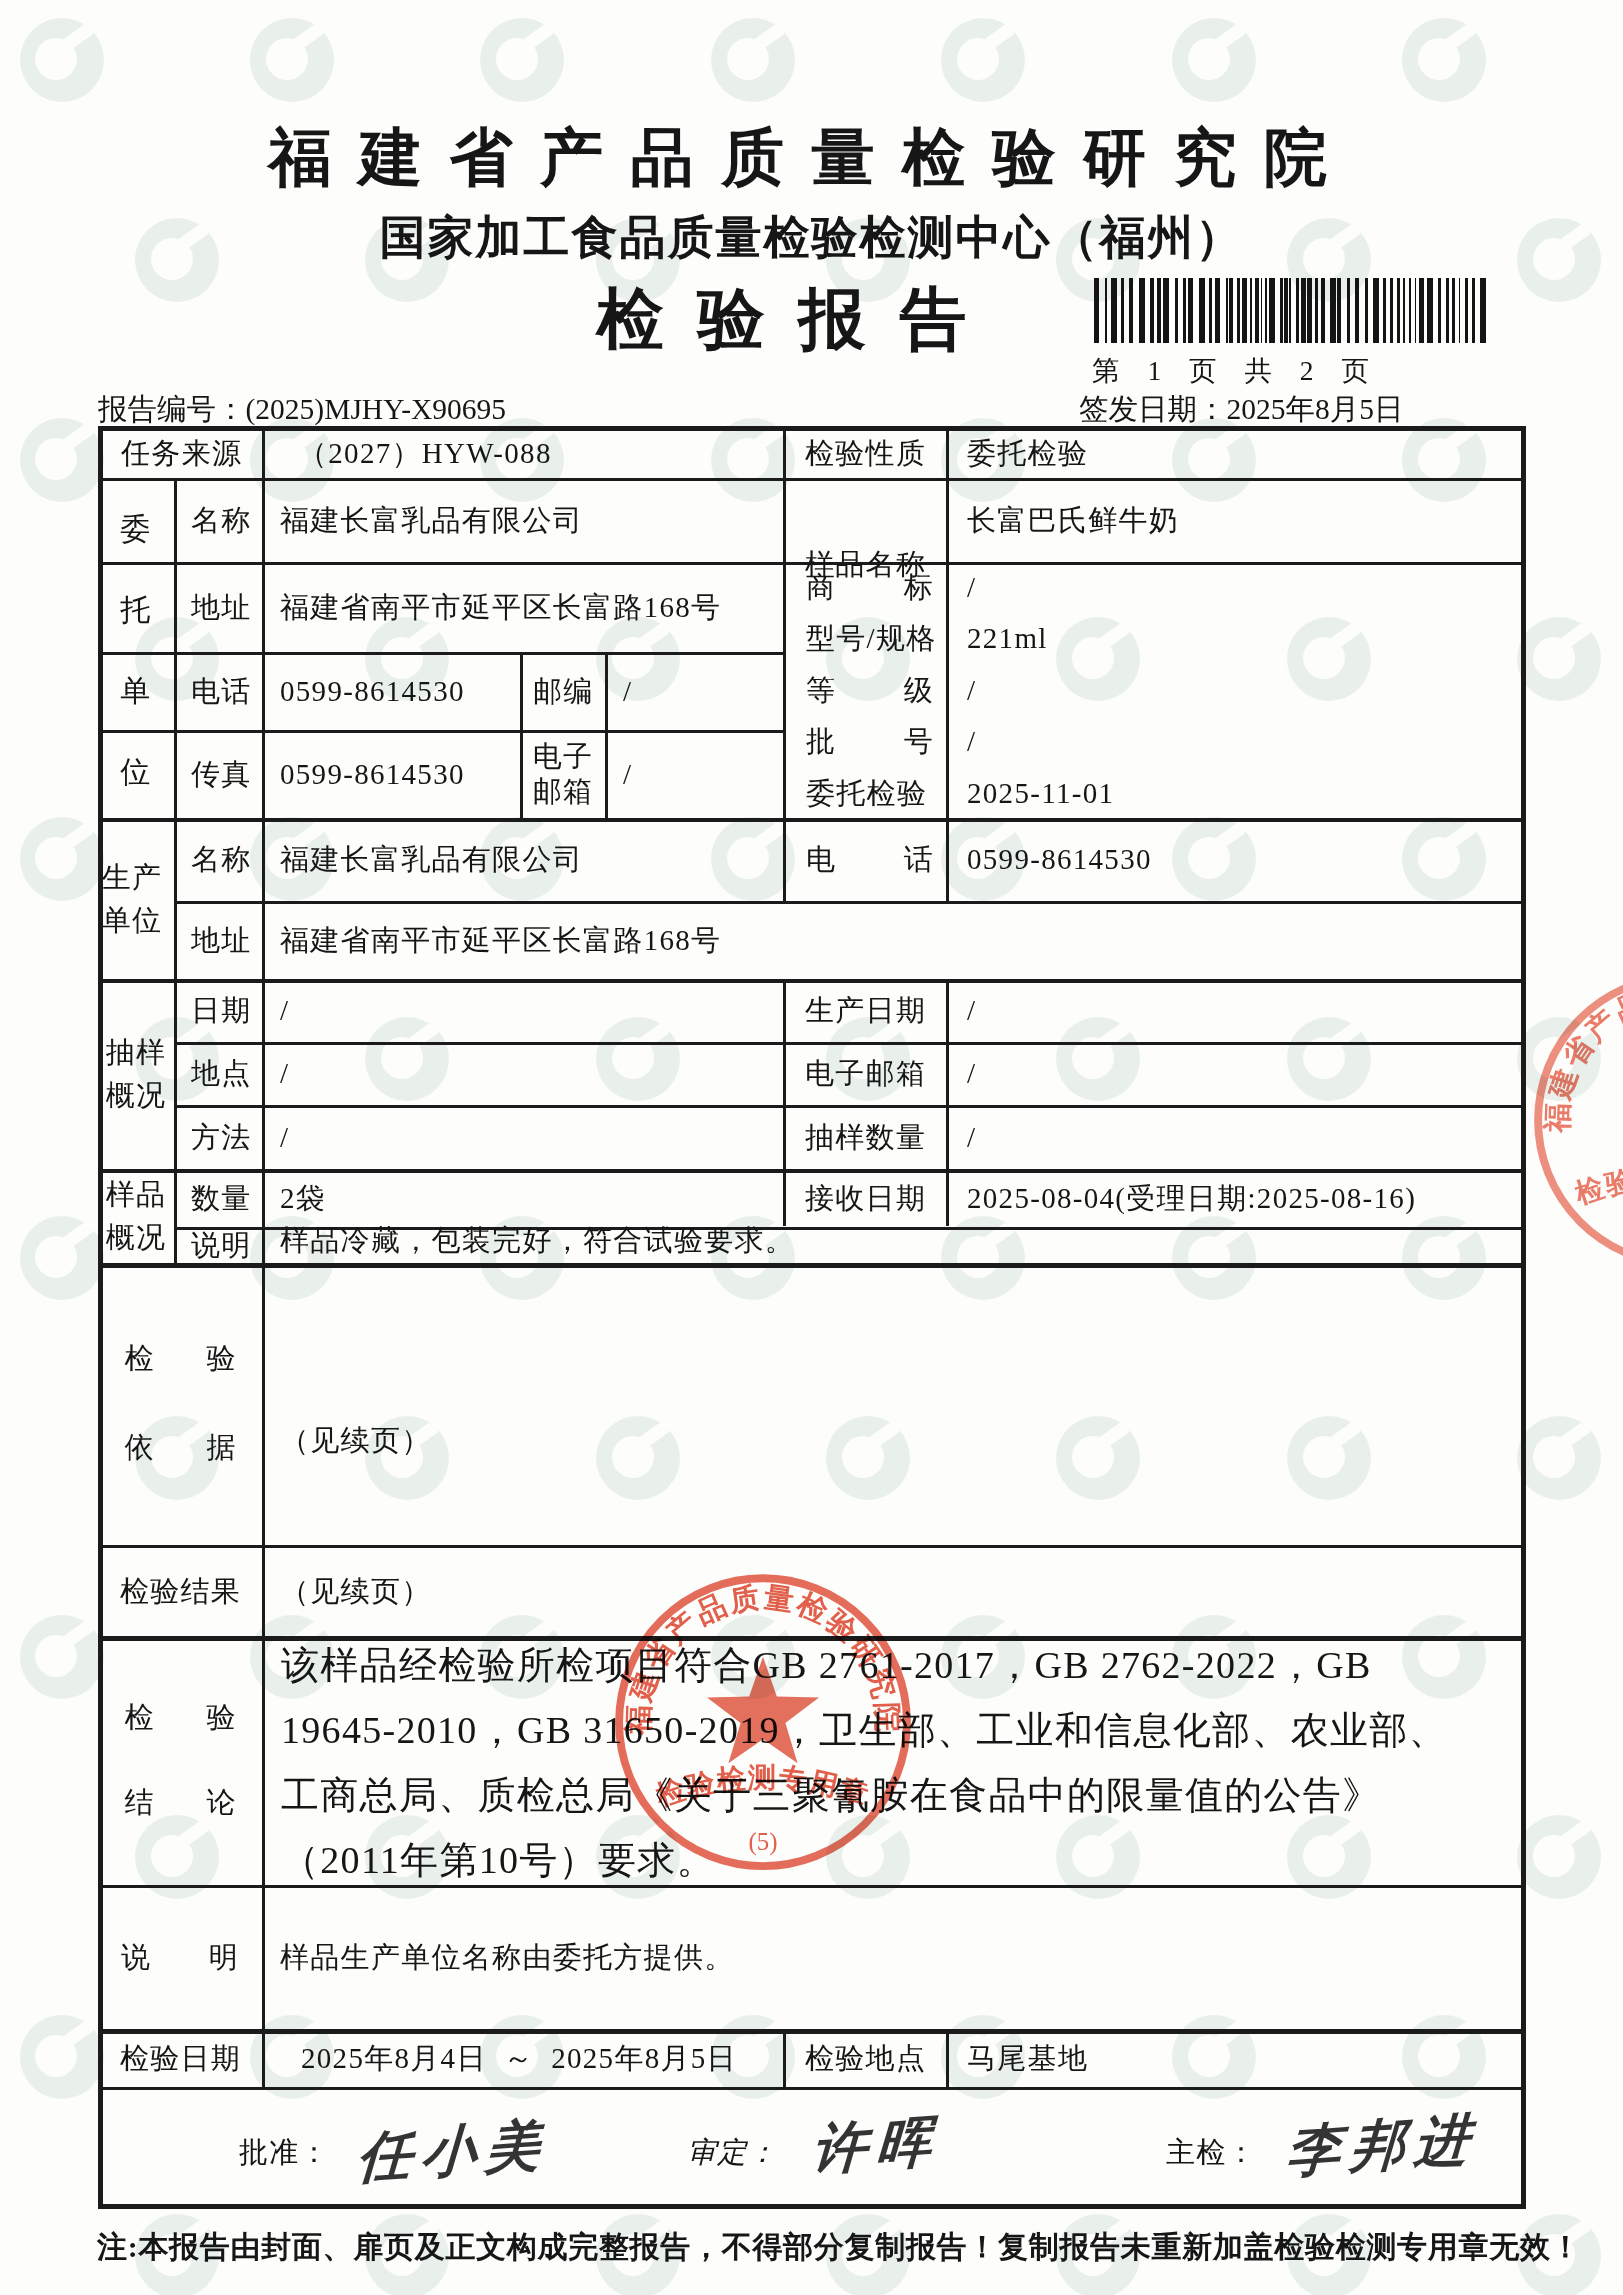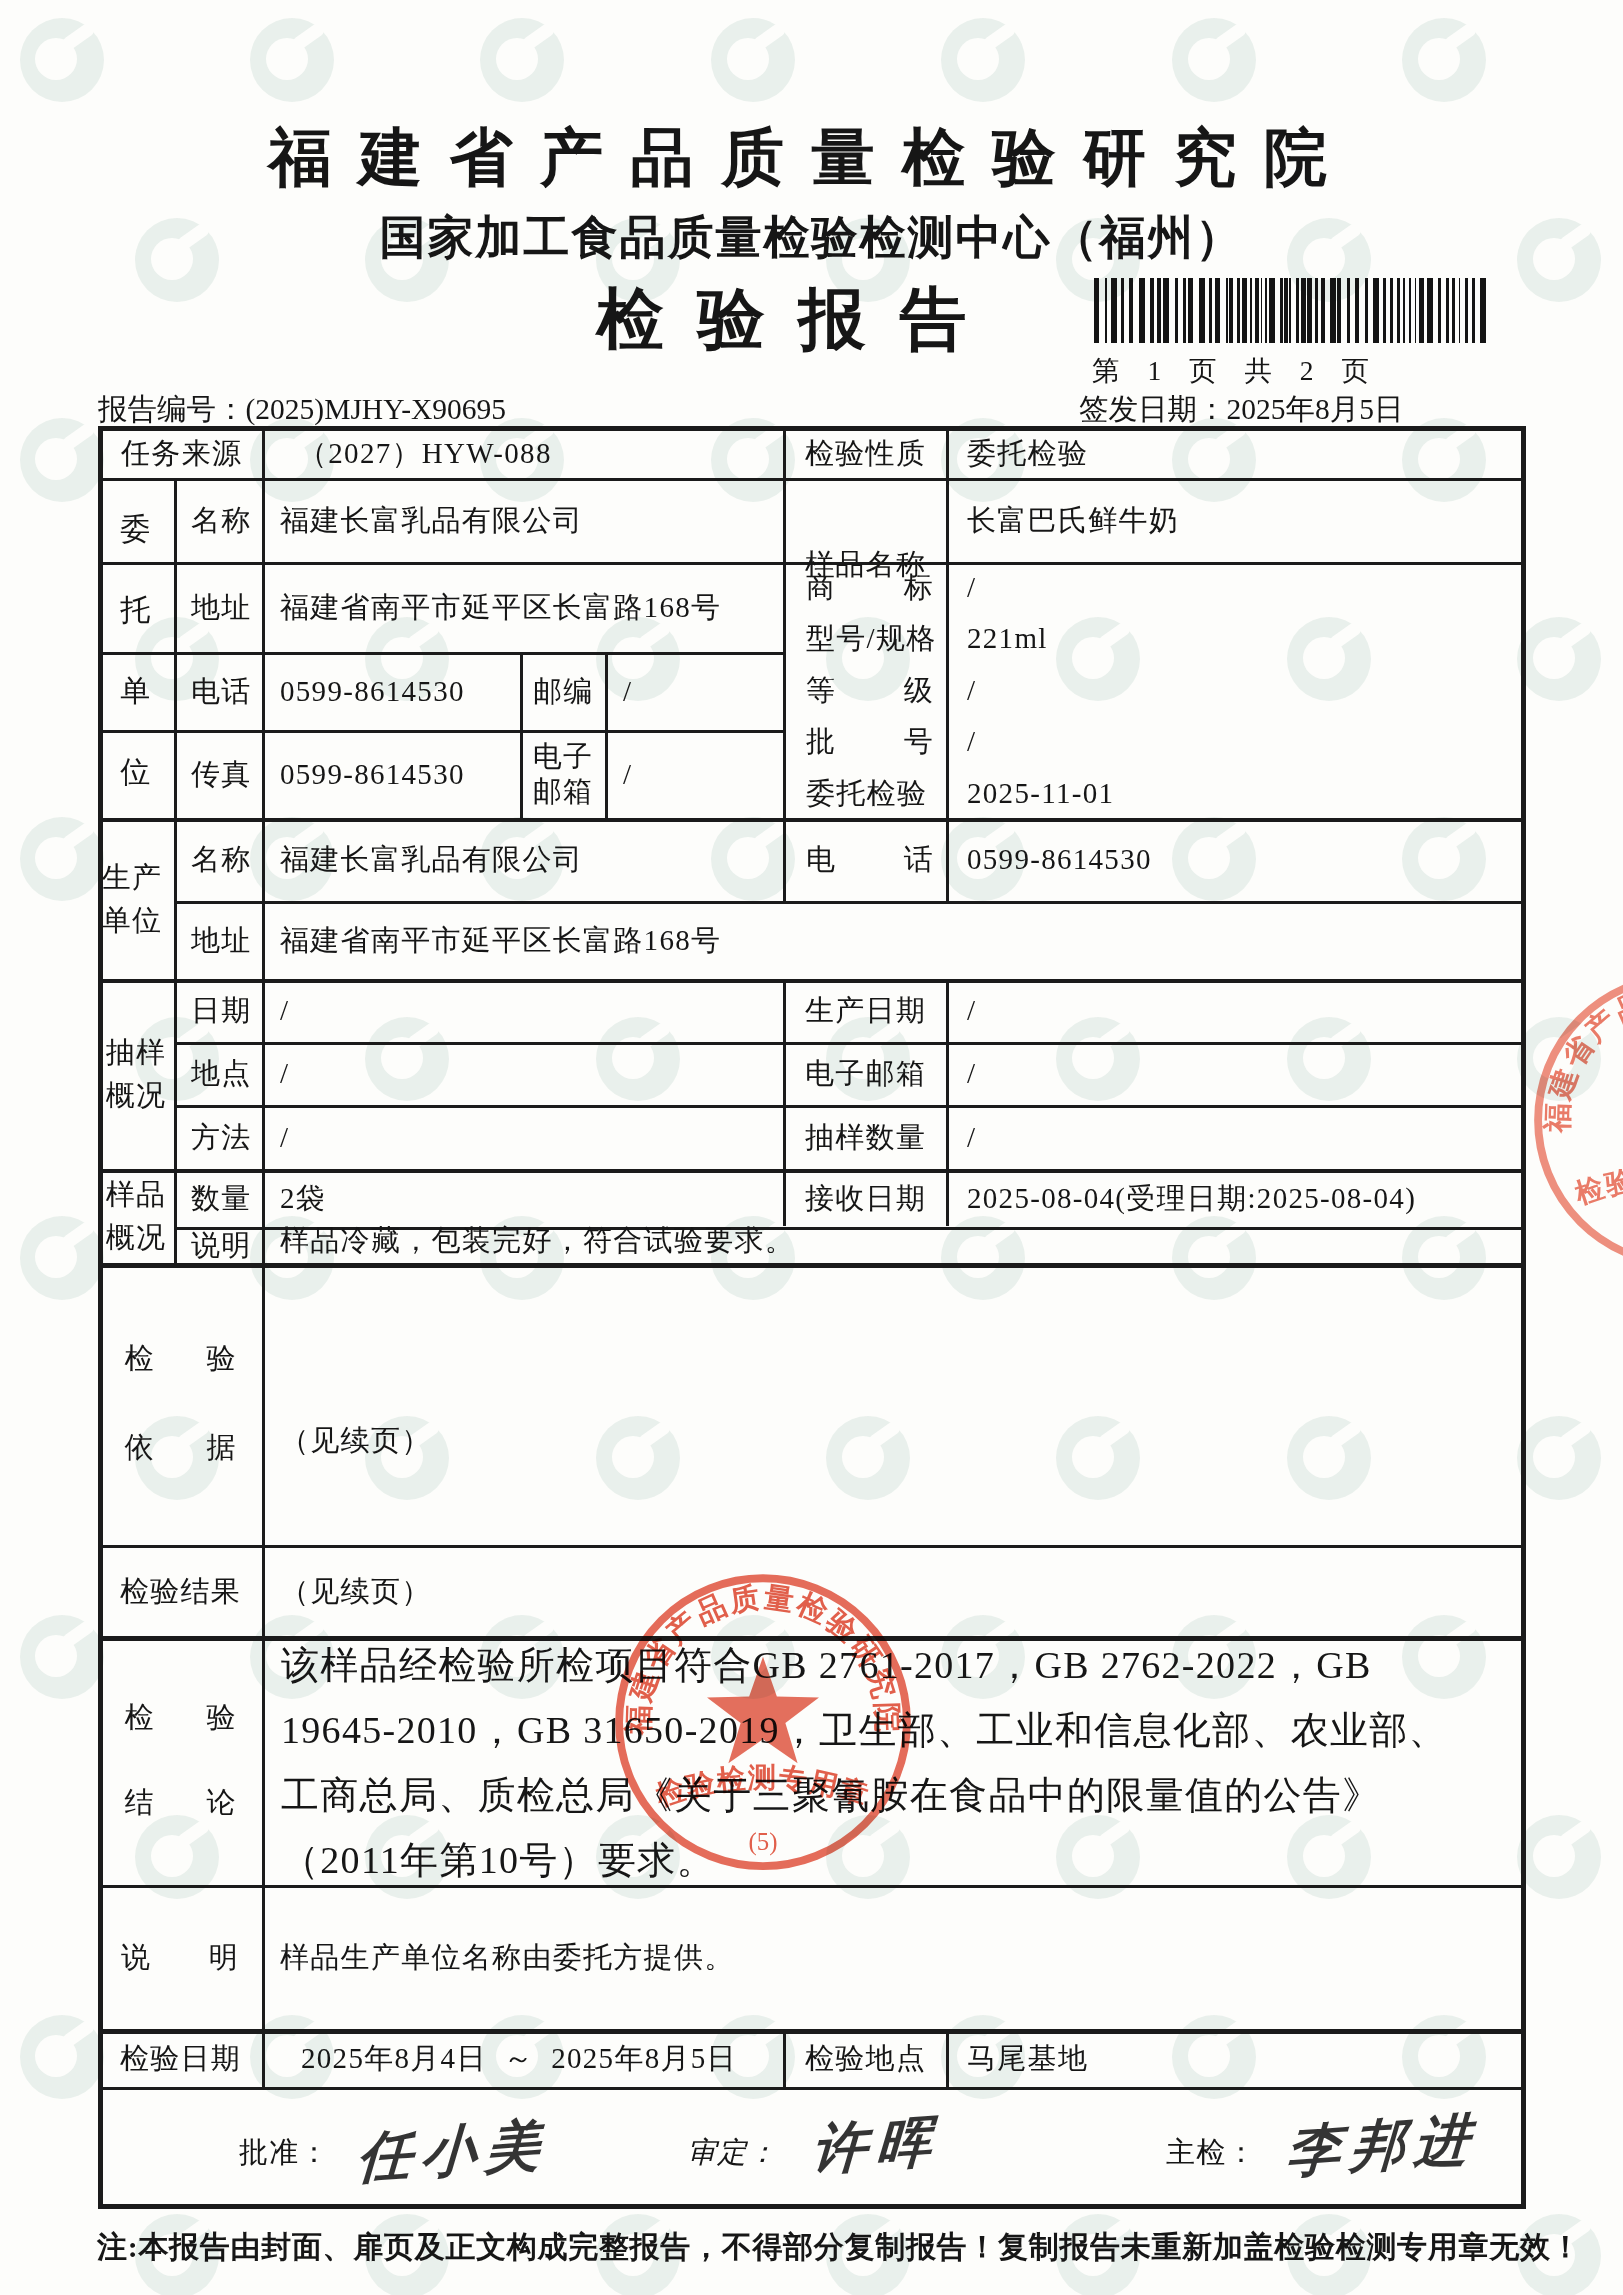--- a/index.html
+++ b/index.html
@@ -536,21 +536,21 @@
 <div class="cell" style="left:967px;top:1042px;width:524px;height:63px;">/</div>
 <div class="cell spread" style="left:191px;top:1105px;width:56px;height:64px;"><span>方</span><span>法</span></div>
 <div class="cell" style="left:280px;top:1105px;width:497px;height:64px;">/</div>
 <div class="cell" style="left:805px;top:1105px;width:141px;height:64px;">抽样数量</div>
 <div class="cell" style="left:967px;top:1105px;width:524px;height:64px;">/</div>
 
 <div class="cell center" style="left:98px;top:1169px;width:76px;height:94px;"><span class="wrap2">样品概况</span></div>
 <div class="cell spread" style="left:191px;top:1169px;width:56px;height:58px;"><span>数</span><span>量</span></div>
 <div class="cell" style="left:280px;top:1169px;width:497px;height:58px;">2袋</div>
 <div class="cell" style="left:805px;top:1169px;width:141px;height:58px;">接收日期</div>
-<div class="cell" style="left:967px;top:1169px;width:543px;height:58px;">2025-08-04(受理日期:2025-08-04)</div>
+<div class="cell" style="left:967px;top:1169px;width:543px;height:58px;">2025-08-04(受理日期:2025-08-16)</div>
 <div class="cell spread" style="left:191px;top:1227px;width:56px;height:37px;"><span>说</span><span>明</span></div>
 <div class="cell" style="left:280px;top:1217px;width:1211px;height:46px;">样品冷藏，包装完好，符合试验要求。</div>
 
 <div class="abs" style="left:98px;top:1263px;width:164px;height:281px;display:flex;flex-direction:column;justify-content:space-around;padding:52px 0;box-sizing:border-box;">
   <span class="spread" style="width:111px;margin:0 auto;font-size:29px;">
       <span>检</span>
       <span>验</span>
     </span>
   <span class="spread" style="width:111px;margin:0 auto;font-size:29px;">
       <span>依</span>

